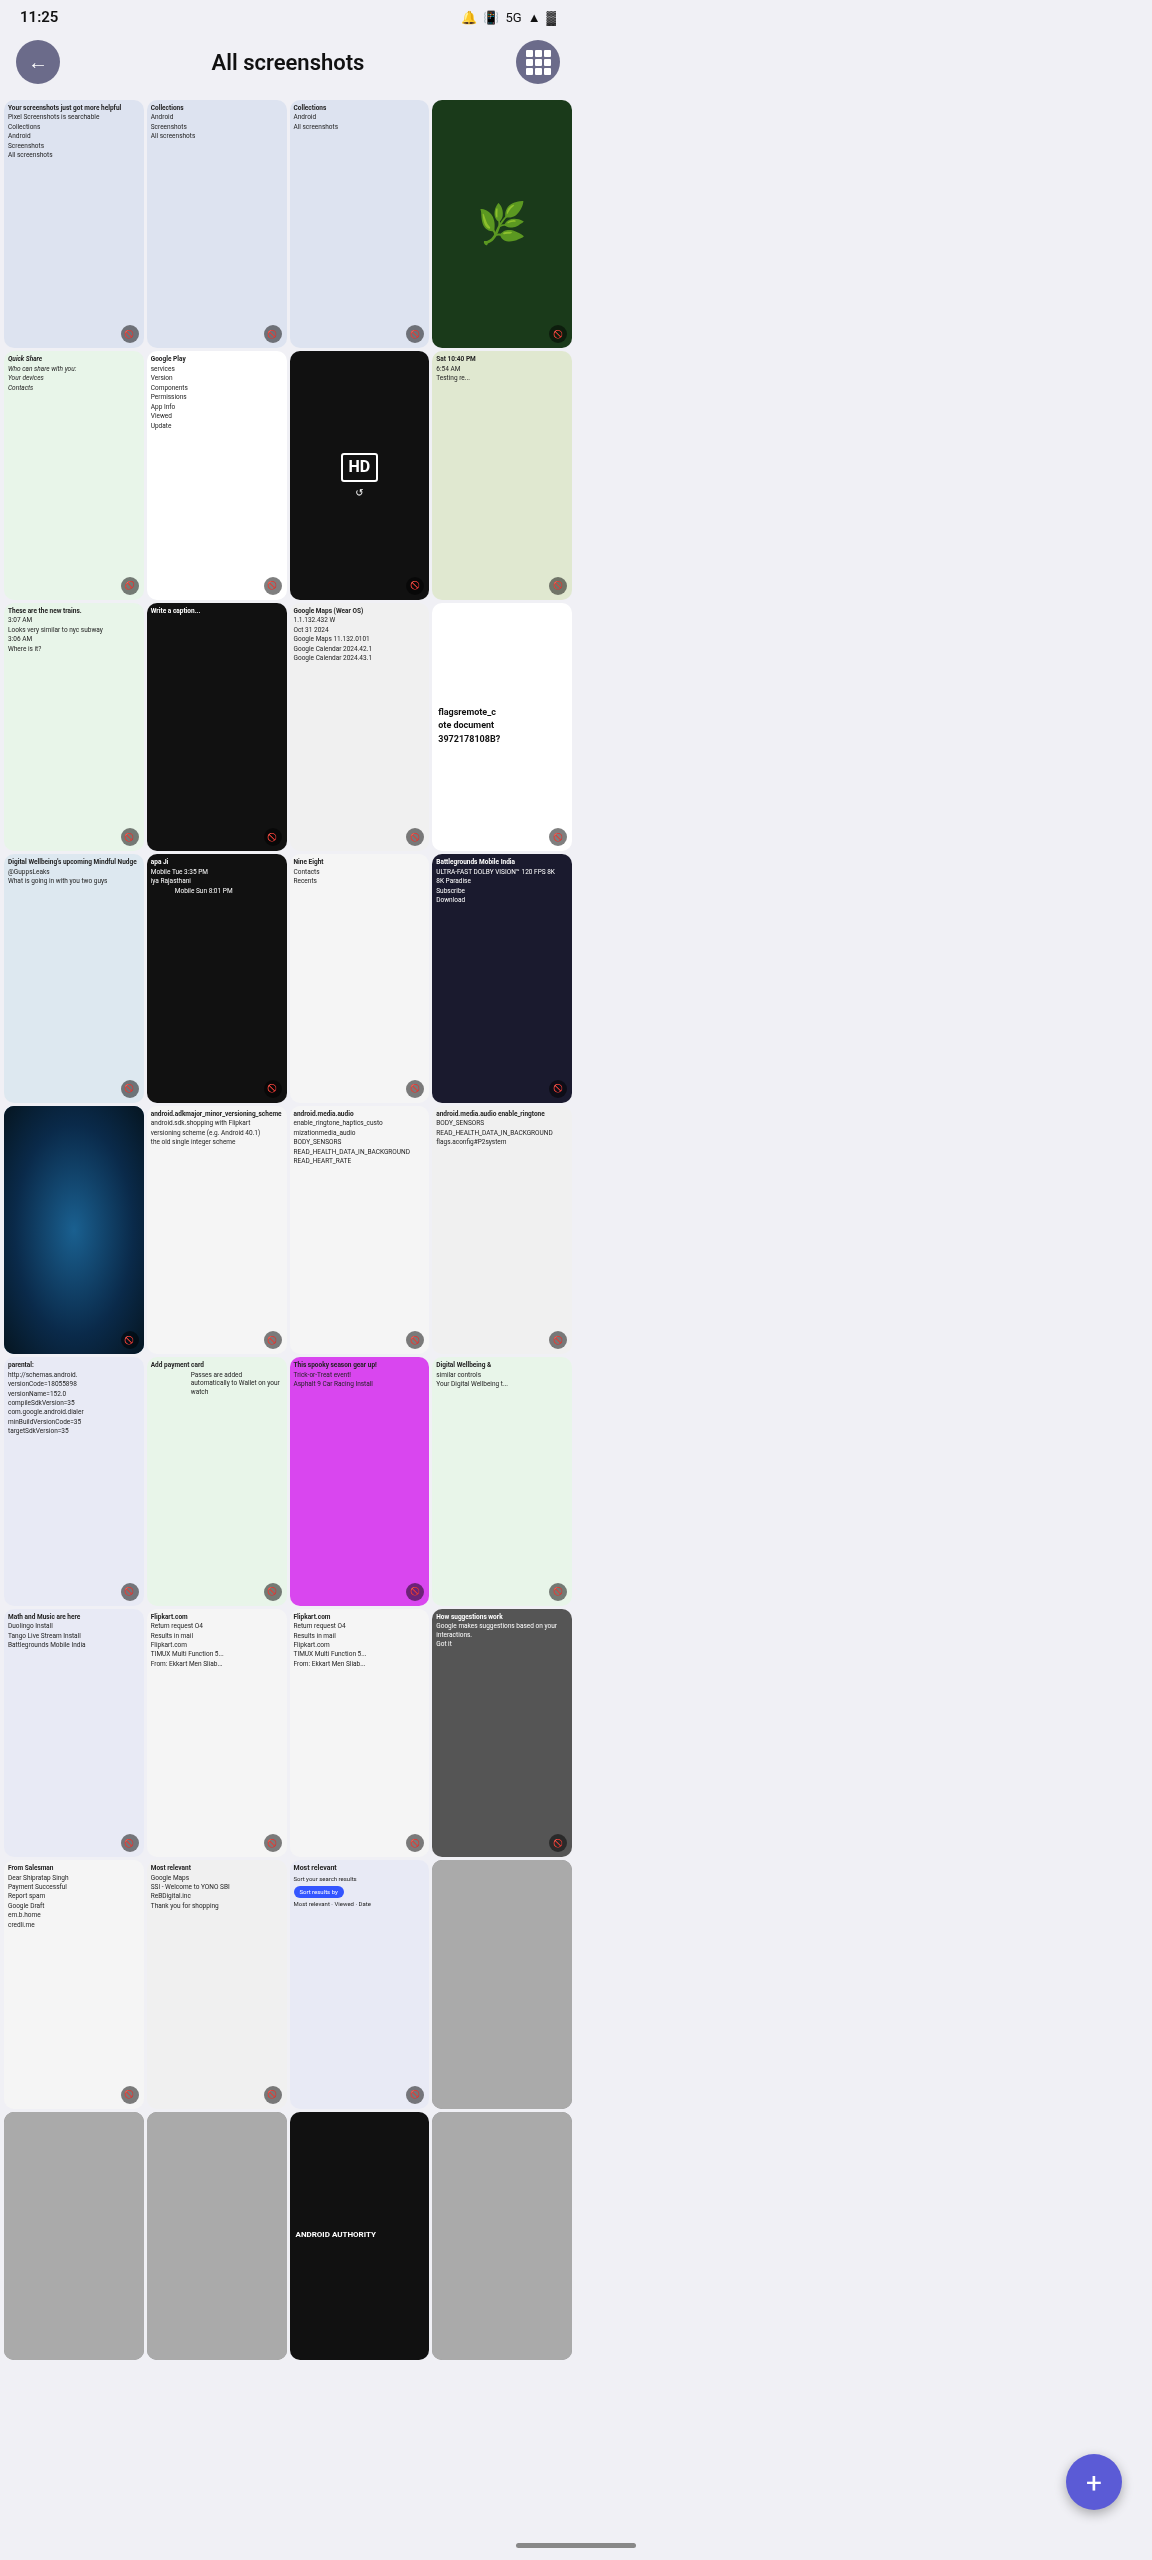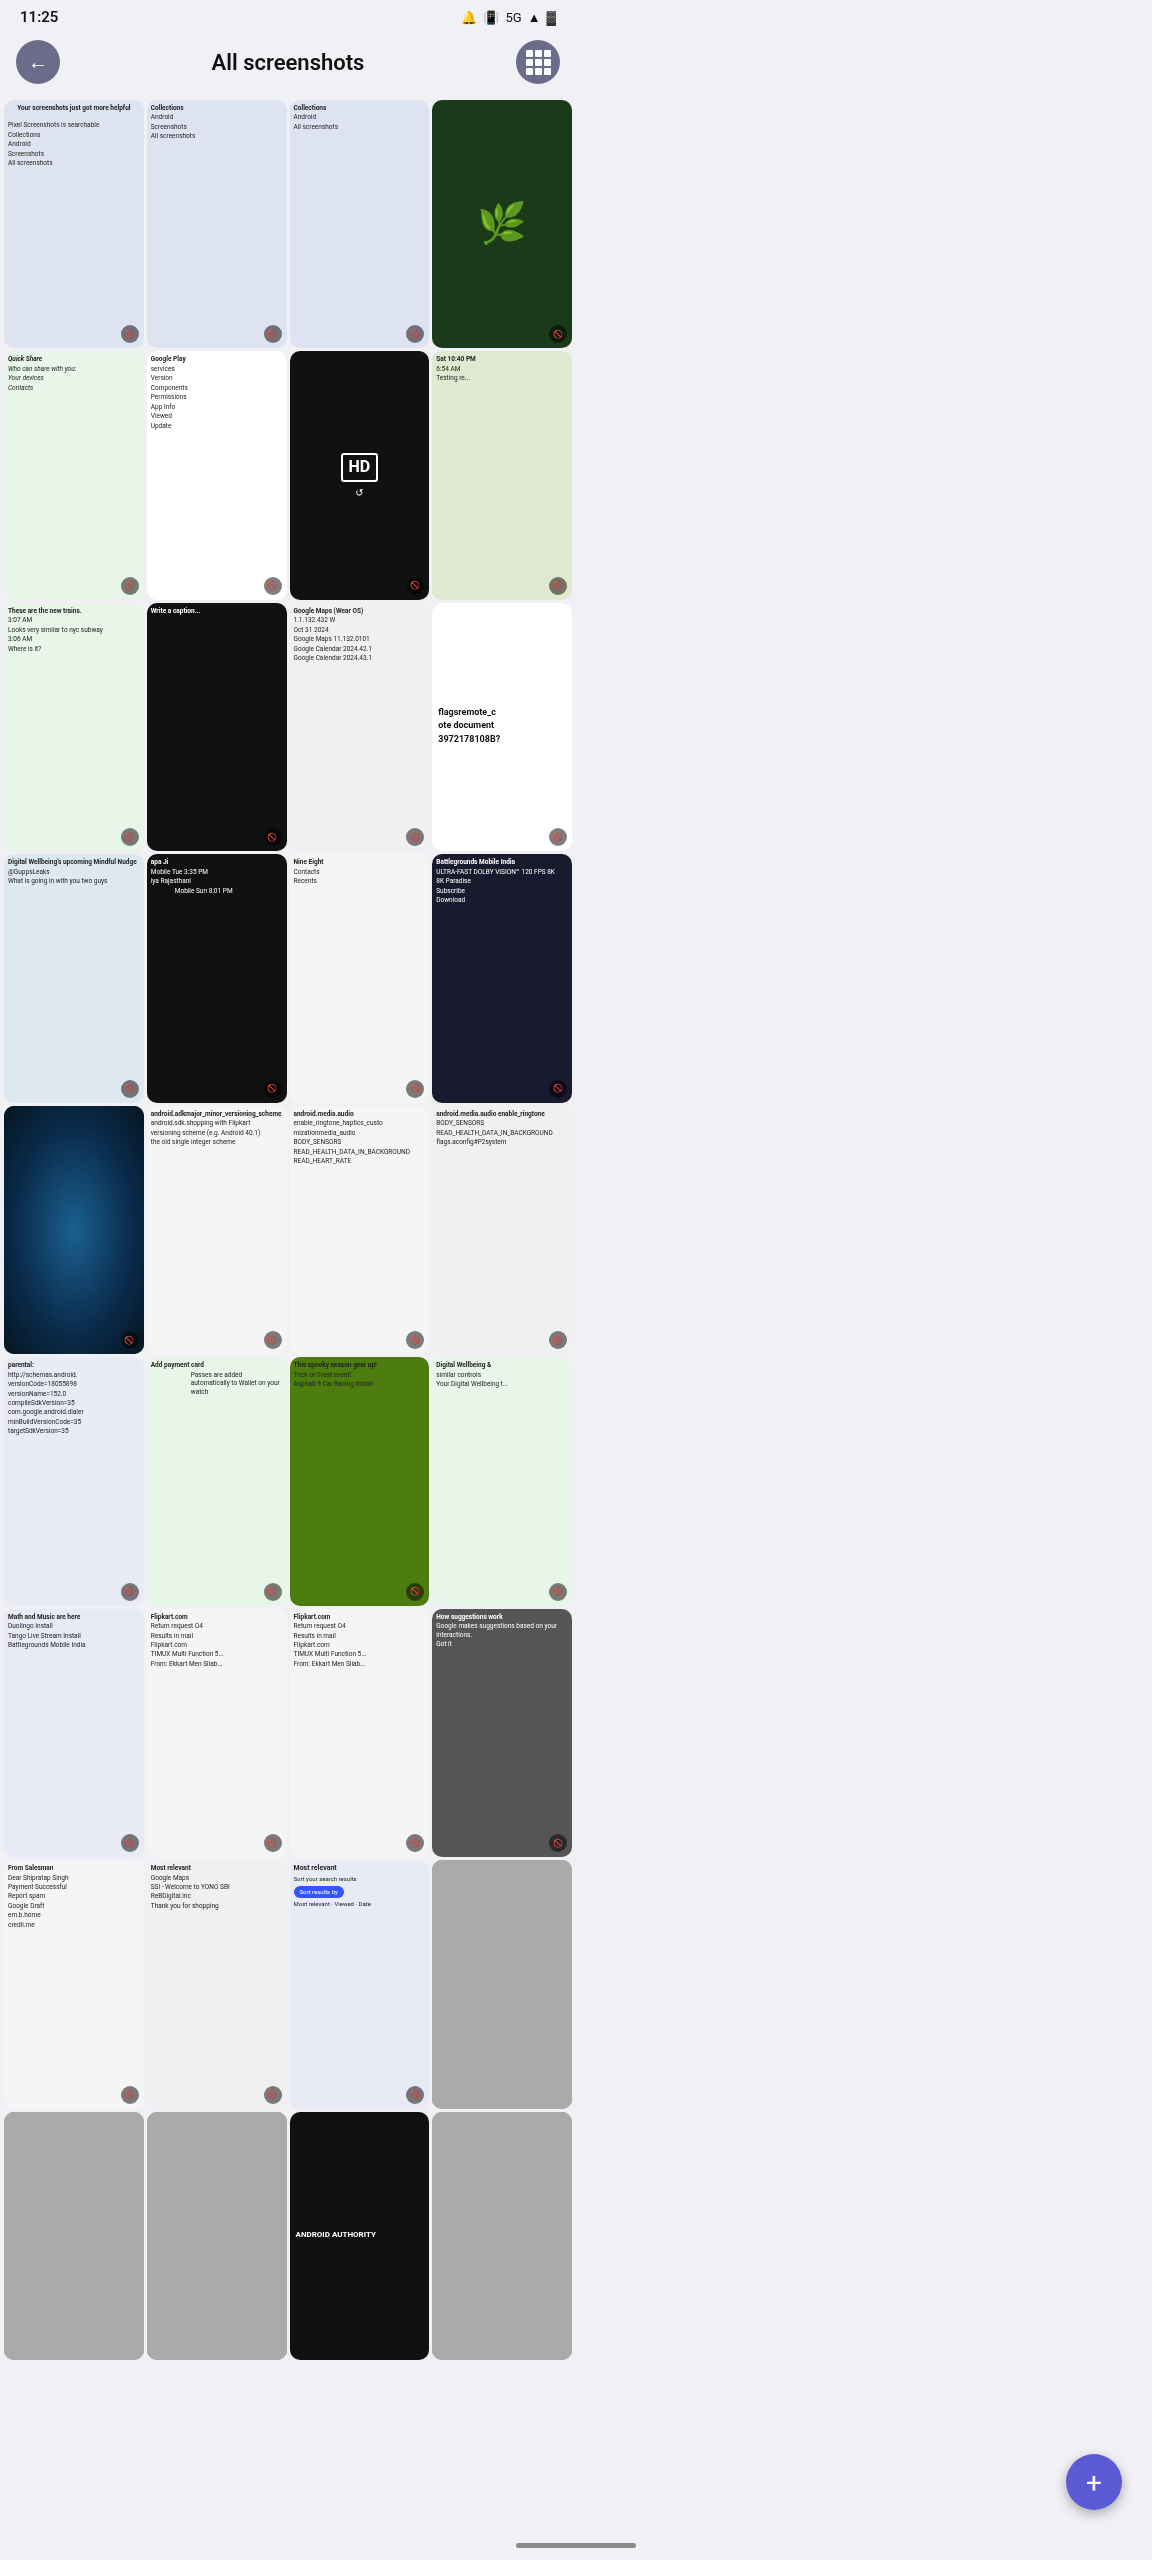--- a/index.html
+++ b/index.html
@@ -179,21 +179,21 @@
       <span></span>
         <span></span>
         <span></span>
     </div>
   </div>
 </div>
 
 <div class="screenshots-grid" id="grid-container">
 <div class="thumb" style="background: rgb(221, 227, 240);">
       <div class="thumb-text">
-        <div style="margin-bottom: 9px; font-weight: 700; text-align: center;">Your screenshots just got more helpful</div>
+        <div style="margin-bottom: 1px; font-weight: 700;">Your screenshots just got more helpful</div>
         <div style="margin-bottom: 1px;">Pixel Screenshots is searchable</div>
         <div style="margin-bottom: 1px;">Collections</div>
         <div style="margin-bottom: 1px;">Android</div>
         <div style="margin-bottom: 1px;">Screenshots</div>
         <div style="margin-bottom: 1px;">All screenshots</div>
       </div>
       <div class="no-share-badge ns" style="font-size: 8px;">🚫</div>
     </div>
     <div class="thumb" style="background: rgb(221, 227, 240);">
       <div class="thumb-text">
@@ -369,21 +369,21 @@
       </div>
       <div class="no-share-badge ns" style="font-size: 8px;">🚫</div>
     </div>
     <div class="thumb" style="background: rgb(232, 245, 233);">
       <div class="thumb-text">
         <div style="margin-bottom: 1px; font-weight: 700;">Add payment card</div>
         <div style="margin-bottom: 1px; margin-left: 40px;">Passes are added automatically to Wallet on your watch</div>
       </div>
       <div class="no-share-badge ns" style="font-size: 8px;">🚫</div>
     </div>
-    <div class="thumb" style="background: #4d7c0f;">
+    <div class="thumb" style="background: #d946ef;">
       <div class="thumb-text">
         <div style="margin-bottom: 1px; font-weight: 700;">This spooky season gear up!</div>
         <div style="margin-bottom: 1px;">Trick-or-Treat event!</div>
         <div style="margin-bottom: 1px;">Asphalt 9 Car Racing  Install</div>
       </div>
       <div class="no-share-badge ns" style="font-size: 8px;">🚫</div>
     </div>
     <div class="thumb" style="background: rgb(232, 245, 233);">
       <div class="thumb-text">
         <div style="margin-bottom: 1px; font-weight: 700;">Digital Wellbeing &amp;</div>

